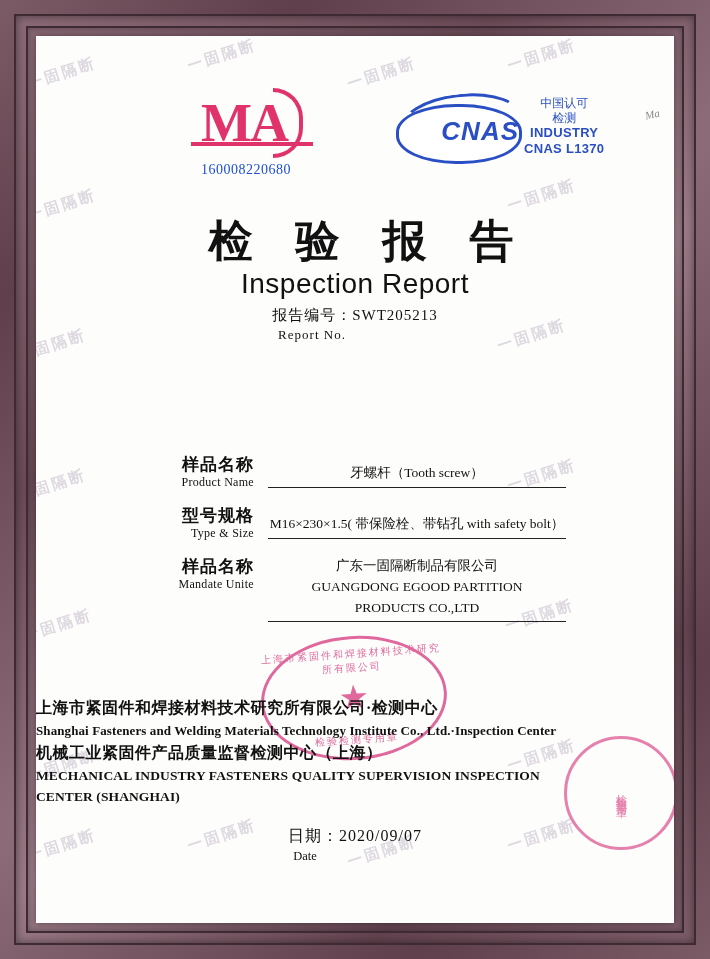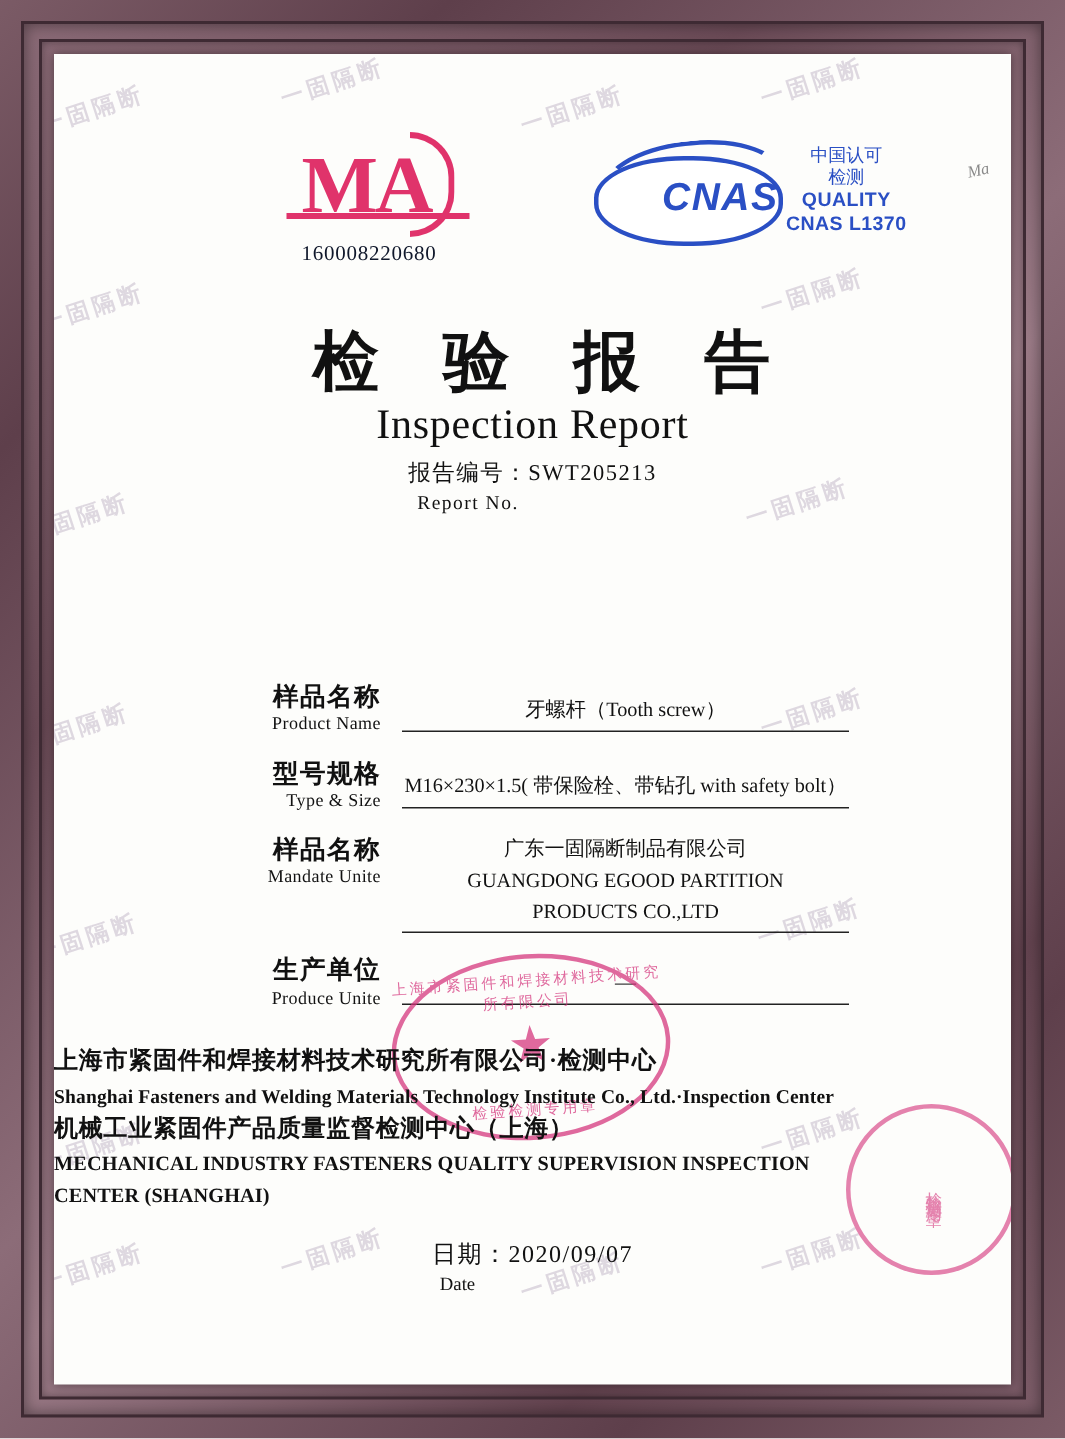--- a/index.html
+++ b/index.html
@@ -109,21 +109,21 @@
     position: absolute;
     left: 0px;
     top: 48px;
     width: 122px;
     height: 4px;
     background: #e0336b;
   }
   .ma-code {
     font-family: "Liberation Serif", serif;
     font-size: 14px;
-    color: #0f172a;
+    color: #1d4ed8;
     letter-spacing: 0.5px;
     margin-top: 10px;
   }
 
   .cnas-logo {
     position: absolute;
     left: 360px;
     top: 0px;
     width: 210px;
     height: 95px;
@@ -191,21 +191,21 @@
     letter-spacing: 16px;
     text-indent: 16px;
     color: #111;
     margin-left: 12px;
   }
   .title-en {
     position: absolute;
     top: 232px;
     left: 0; right: 0;
     text-align: center;
-    font-family: Liberation Serif, serif;
+    font-family: Liberation Sans, sans-serif;
     font-size: 28px;
     color: #111;
     letter-spacing: 0.5px;
   }
 
   
   .report-no {
     position: absolute;
     top: 270px;
     left: 0; right: 0;
@@ -432,21 +432,21 @@
       </div>
 
       <div class="cnas-logo">
         <div class="cnas-swoosh"></div>
         <div class="cnas-oval">
           <span>CNAS</span>
         </div>
         <div class="cnas-text">
           <div class="cn">中国认可</div>
           <div class="cn">检测</div>
-          <div class="en">QUALITY</div>
+          <div class="en">INDUSTRY</div>
           <div class="code">CNAS L1370</div>
         </div>
       </div>
 
       <div class="corner-mark">Ma</div>
     </div>
 
     <div class="title-cn">检 验 报 告</div>
     <div class="title-en">Inspection Report</div>
 
@@ -482,29 +482,20 @@
           <div class="cn">样品名称</div>
           <div class="en">Mandate Unite</div>
         </div>
         <div class="field-value two-line">
           <div class="vline">广东一固隔断制品有限公司</div>
           <div class="vline">GUANGDONG EGOOD PARTITION</div>
           <div class="vline">PRODUCTS CO.,LTD</div>
         </div>
       </div>
 
-      <div class="field-row">
-        <div class="field-label">
-          <div class="cn">生产单位</div>
-          <div class="en">Produce Unite</div>
-        </div>
-        <div class="field-value dash">
-          <div class="vline">—</div>
-        </div>
-      </div>
 
     </div>
 
     <div class="seal seal-main">
       <div class="seal-top-text">上海市紧固件和焊接材料技术研究所有限公司</div>
       <div class="seal-star">★</div>
       <div class="seal-bottom-text">检验检测专用章</div>
     </div>
 
     <div class="seal-side">

